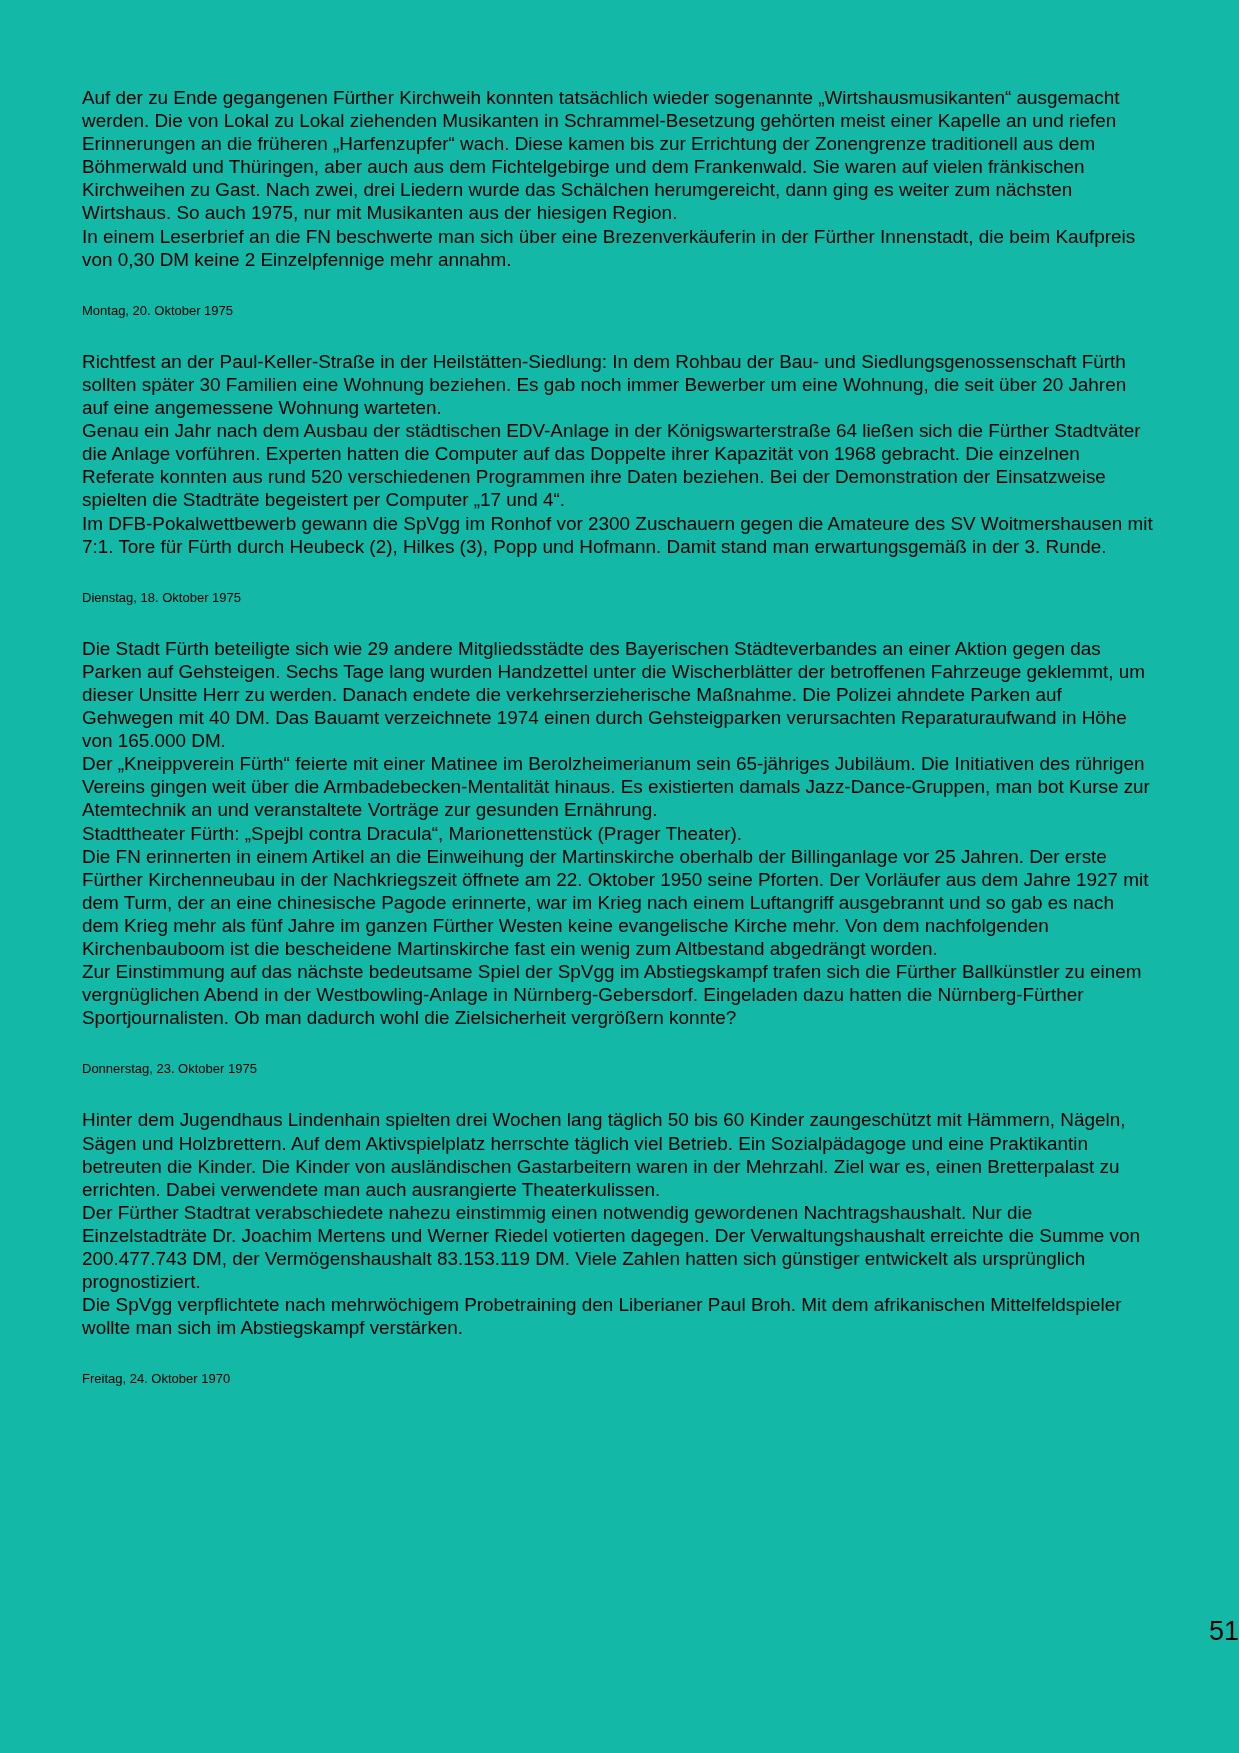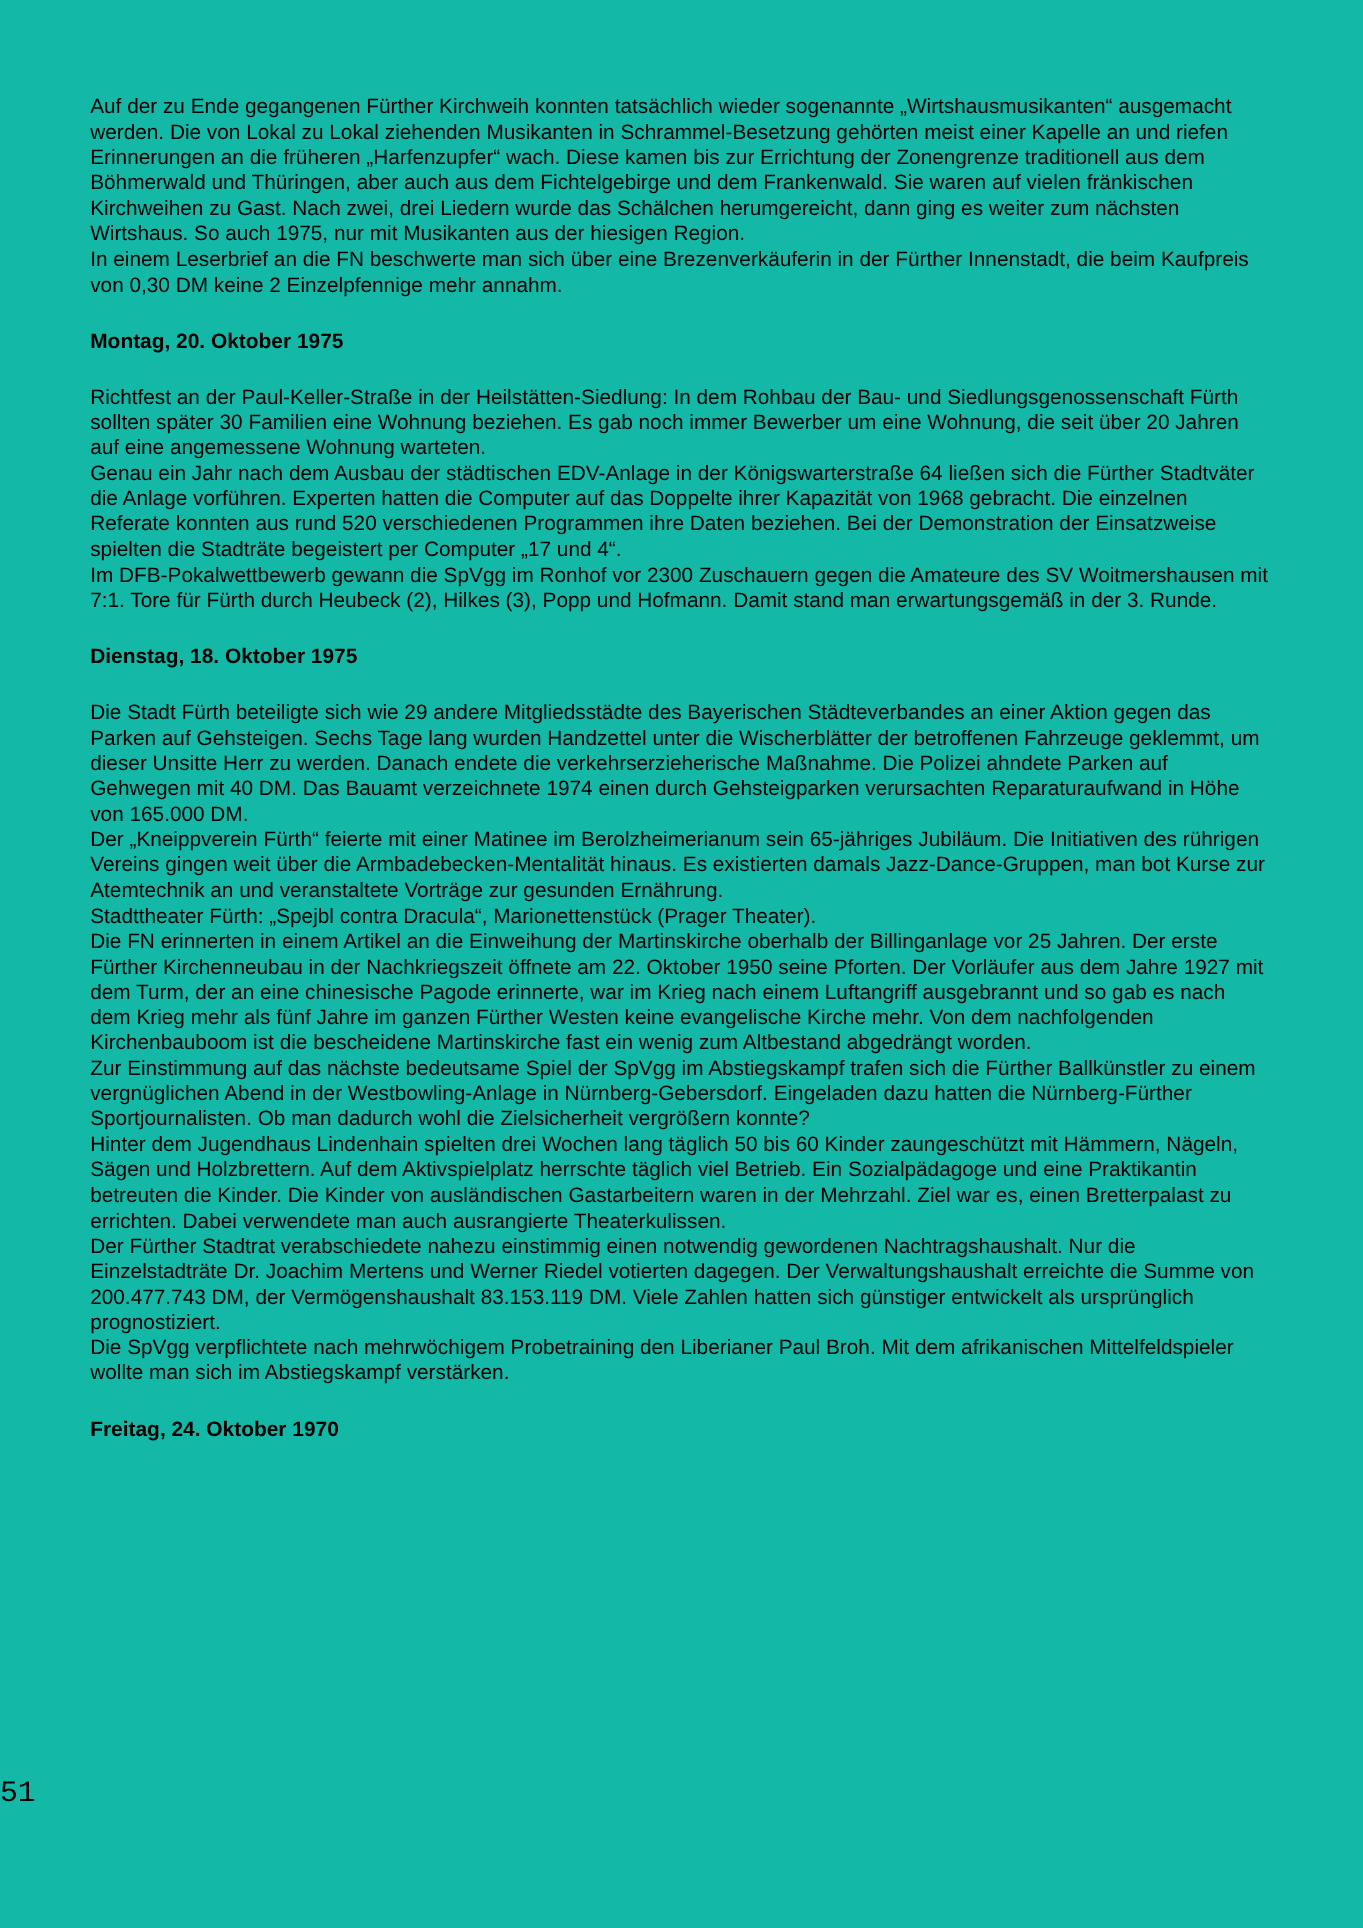--- a/index.html
+++ b/index.html
@@ -30,31 +30,31 @@
     text-align: left;
     letter-spacing: 0;
   }
   .para {
     margin: 0;
     padding: 0;
   }
   .day-heading {
     margin: 28px 0 28px 0;
     padding: 0;
-    font-size: 19px;
+    font-size: 13px;
     line-height: 23.1px;
-    font-weight: bold;
+    font-weight: normal;
   }
   .page-footer {
     position: absolute;
     top: 1616px;
     left: 0;
     width: 1239px;
-    text-align: left;
-    font-family: Liberation Mono, monospace;
+    text-align: right;
+    font-family: Liberation Sans, sans-serif;
     font-size: 27px;
     line-height: 30px;
     color: #000000;
   }
 </style>
 </head>
 <body>
 
 <div class="page">
   <main class="content">
@@ -63,20 +63,21 @@
     <h3 class="day-heading">Montag, 20. Oktober 1975</h3>
     <p class="para">Richtfest an der Paul-Keller-Straße in der Heilstätten-Siedlung: In dem Rohbau der Bau- und Siedlungsgenossenschaft Fürth sollten später 30 Familien eine Wohnung beziehen. Es gab noch immer Bewerber um eine Wohnung, die seit über 20 Jahren auf eine angemessene Wohnung warteten.</p>
     <p class="para">Genau ein Jahr nach dem Ausbau der städtischen EDV-Anlage in der Königswarterstraße 64 ließen sich die Fürther Stadtväter die Anlage vorführen. Experten hatten die Computer auf das Doppelte ihrer Kapazität von 1968 gebracht. Die einzelnen Referate konnten aus rund 520 verschiedenen Programmen ihre Daten beziehen. Bei der Demonstration der Einsatzweise spielten die Stadträte begeistert per Computer „17 und 4“.</p>
     <p class="para">Im DFB-Pokalwettbewerb gewann die SpVgg im Ronhof vor 2300 Zuschauern gegen die Amateure des SV Woitmershausen mit 7:1. Tore für Fürth durch Heubeck (2), Hilkes (3), Popp und Hofmann. Damit stand man erwartungsgemäß in der 3. Runde.</p>
     <h3 class="day-heading">Dienstag, 18. Oktober 1975</h3>
     <p class="para">Die Stadt Fürth beteiligte sich wie 29 andere Mitgliedsstädte des Bayerischen Städteverbandes an einer Aktion gegen das Parken auf Gehsteigen. Sechs Tage lang wurden Handzettel unter die Wischerblätter der betroffenen Fahrzeuge geklemmt, um dieser Unsitte Herr zu werden. Danach endete die verkehrserzieherische Maßnahme. Die Polizei ahndete Parken auf Gehwegen mit 40 DM. Das Bauamt verzeichnete 1974 einen durch Gehsteigparken verursachten Reparaturaufwand in Höhe von 165.000 DM.</p>
     <p class="para">Der „Kneippverein Fürth“ feierte mit einer Matinee im Berolzheimerianum sein 65-jähriges Jubiläum. Die Initiativen des rührigen Vereins gingen weit über die Armbadebecken-Mentalität hinaus. Es existierten damals Jazz-Dance-Gruppen, man bot Kurse zur Atemtechnik an und veranstaltete Vorträge zur gesunden Ernährung.</p>
     <p class="para">Stadttheater Fürth: „Spejbl contra Dracula“, Marionettenstück (Prager Theater).</p>
     <p class="para">Die FN erinnerten in einem Artikel an die Einweihung der Martinskirche oberhalb der Billinganlage vor 25 Jahren. Der erste Fürther Kirchenneubau in der Nachkriegszeit öffnete am 22. Oktober 1950 seine Pforten. Der Vorläufer aus dem Jahre 1927 mit dem Turm, der an eine chinesische Pagode erinnerte, war im Krieg nach einem Luftangriff ausgebrannt und so gab es nach dem Krieg mehr als fünf Jahre im ganzen Fürther Westen keine evangelische Kirche mehr. Von dem nachfolgenden Kirchenbauboom ist die bescheidene Martinskirche fast ein wenig zum Altbestand abgedrängt worden.</p>
     <p class="para">Zur Einstimmung auf das nächste bedeutsame Spiel der SpVgg im Abstiegskampf trafen sich die Fürther Ballkünstler zu einem vergnüglichen Abend in der Westbowling-Anlage in Nürnberg-Gebersdorf. Eingeladen dazu hatten die Nürnberg-Fürther Sportjournalisten. Ob man dadurch wohl die Zielsicherheit vergrößern konnte?</p>
+    <h3 class="day-heading">Donnerstag, 23. Oktober 1975</h3>
     <p class="para">Hinter dem Jugendhaus Lindenhain spielten drei Wochen lang täglich 50 bis 60 Kinder zaungeschützt mit Hämmern, Nägeln, Sägen und Holzbrettern. Auf dem Aktivspielplatz herrschte täglich viel Betrieb. Ein Sozialpädagoge und eine Praktikantin betreuten die Kinder. Die Kinder von ausländischen Gastarbeitern waren in der Mehrzahl. Ziel war es, einen Bretterpalast zu errichten. Dabei verwendete man auch ausrangierte Theaterkulissen.</p>
     <p class="para">Der Fürther Stadtrat verabschiedete nahezu einstimmig einen notwendig gewordenen Nachtragshaushalt. Nur die Einzelstadträte Dr. Joachim Mertens und Werner Riedel votierten dagegen. Der Verwaltungshaushalt erreichte die Summe von 200.477.743 DM, der Vermögenshaushalt 83.153.119 DM. Viele Zahlen hatten sich günstiger entwickelt als ursprünglich prognostiziert.</p>
     <p class="para">Die SpVgg verpflichtete nach mehrwöchigem Probetraining den Liberianer Paul Broh. Mit dem afrikanischen Mittelfeldspieler wollte man sich im Abstiegskampf verstärken.</p>
     <h3 class="day-heading">Freitag, 24. Oktober 1970</h3>
   </main>
   <footer class="page-footer">
     <span>51</span>
   </footer>
 </div>
 

